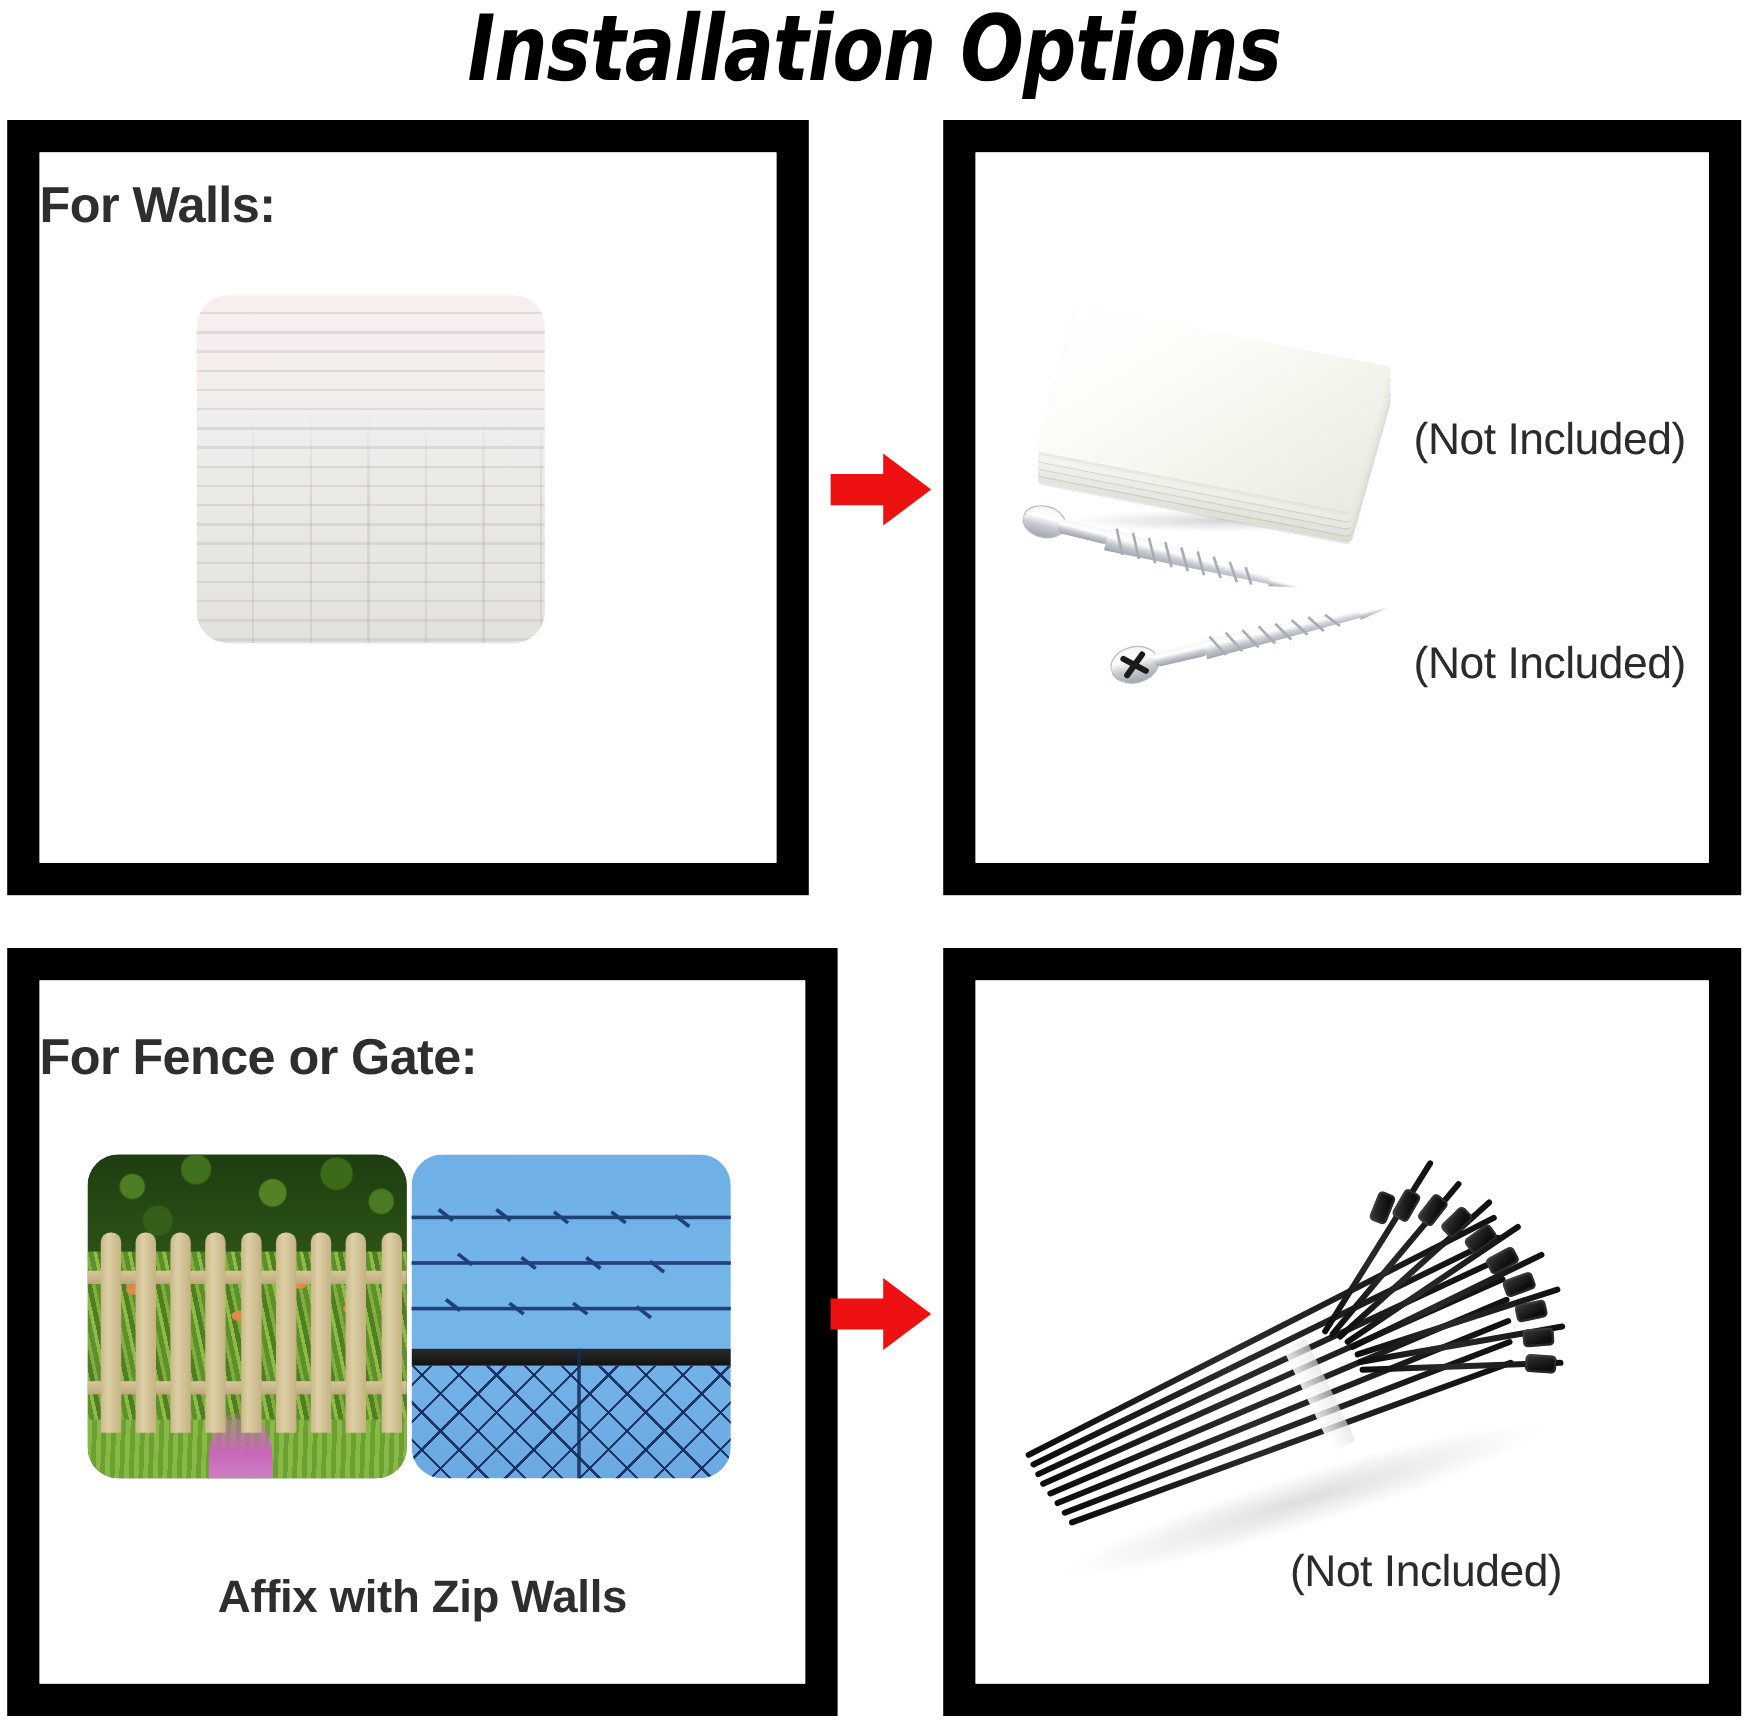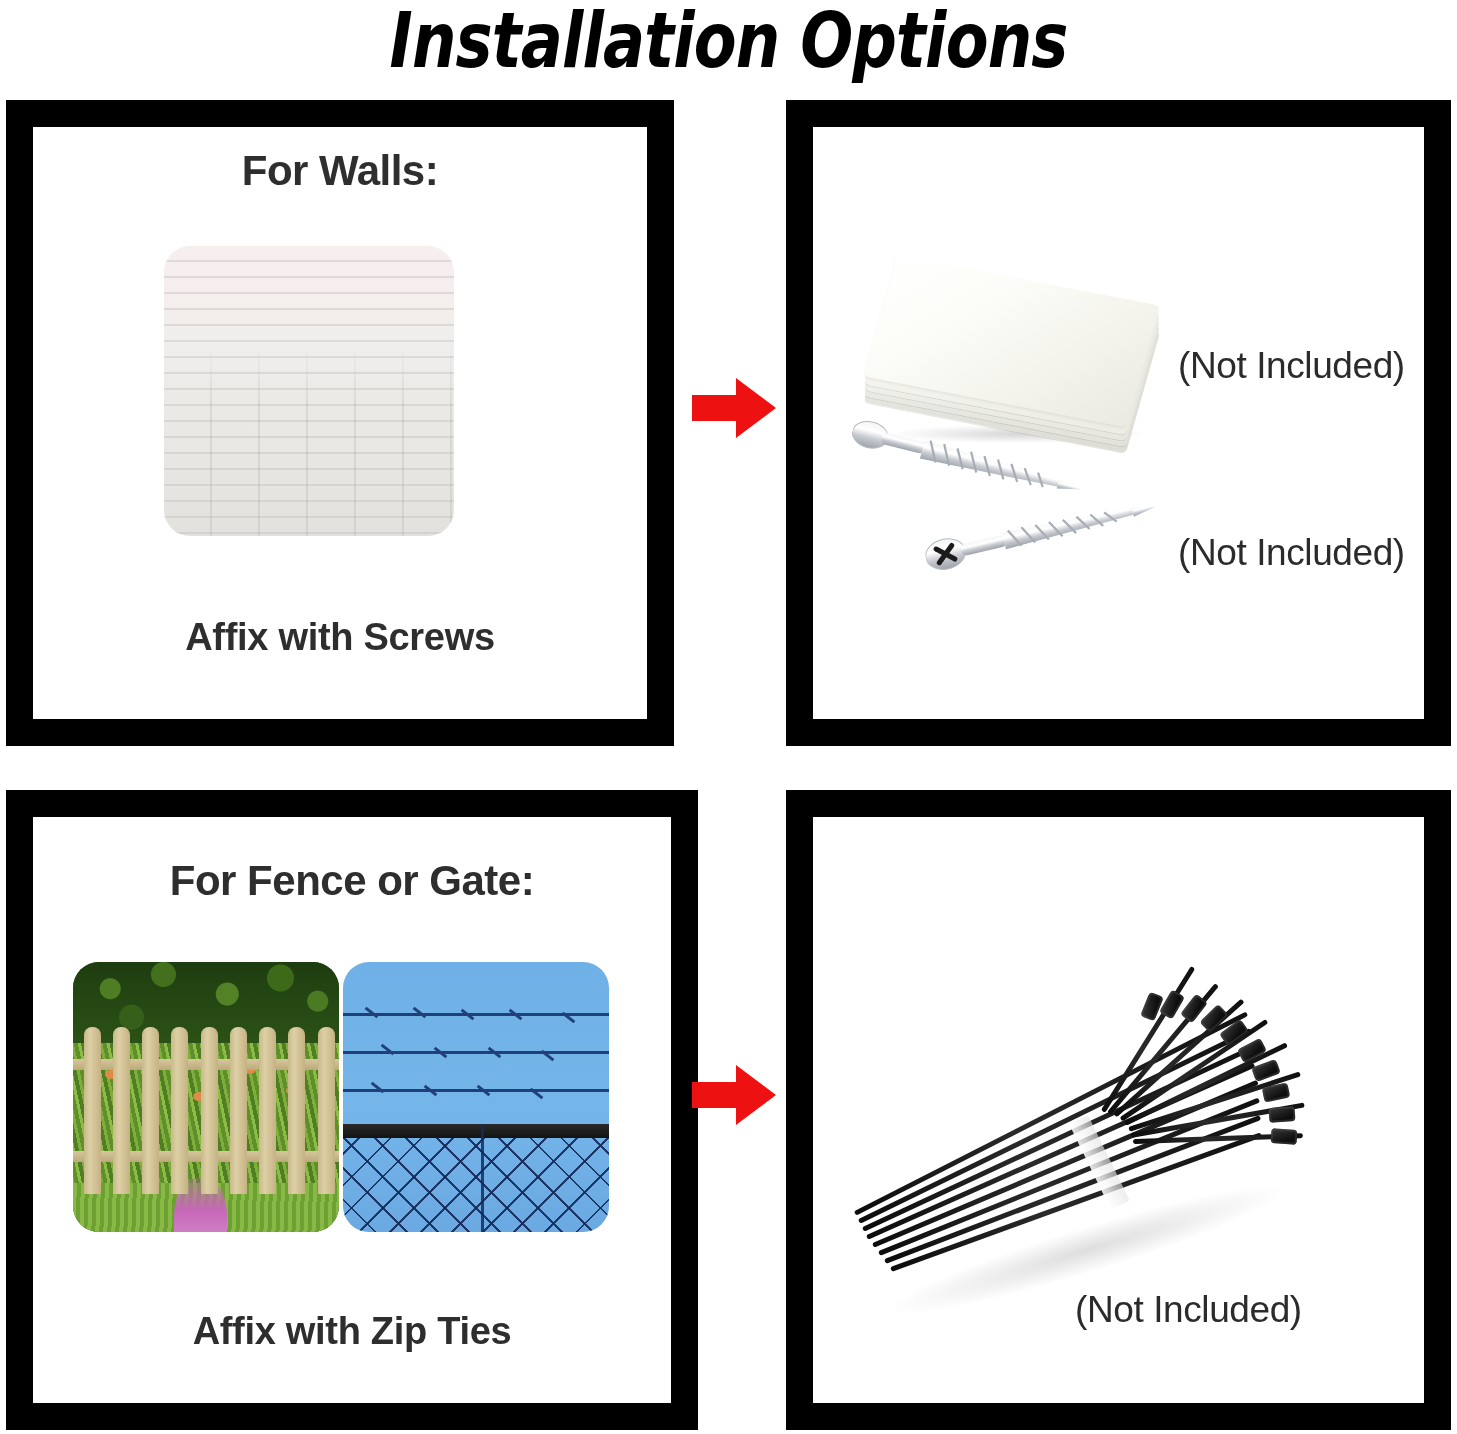--- a/index.html
+++ b/index.html
@@ -54,21 +54,21 @@
     height: 100%;
     background: #ffffff;
     overflow: hidden;
   }
 
   
   .panel-heading {
     position: absolute;
     left: 0;
     width: 100%;
-    text-align: center;
+    text-align: left;
     font-size: 42px;
     font-weight: bold;
     color: #2e2e2e;
     letter-spacing: -0.5px;
   }
   #heading-walls { top: 20px; }
   #heading-fence { top: 40px; }
 
   .panel-caption {
     position: absolute;
@@ -327,21 +327,20 @@
   <div class="page-title">Installation Options</div>
 
   <div class="panel" id="panel-walls">
     <div class="panel-inner">
 
       <div class="panel-heading" id="heading-walls">For Walls:</div>
 
       <div id="img-brick-wall"></div>
 
       <div class="panel-caption" id="caption-walls">
-        <div>Affix with Screws</div>
       </div>
 
     </div>
   </div>
 
   <svg class="arrow-red" id="arrow-walls" viewBox="0 0 84 62">
     <path d="M0,18 L44,18 L44,1 L84,31 L44,61 L44,44 L0,44 Z" fill="#ED1111"></path>
   </svg>
 
   <div class="panel" id="panel-wall-parts">
@@ -468,21 +467,21 @@
         <div class="cl-barb" style="left:30%;top:47%"></div>
         <div class="cl-barb" style="left:50%;top:47%"></div>
         <div class="cl-barb" style="left:70%;top:48%"></div>
 
         <div class="cl-rail"></div>
         <div class="cl-mesh"></div>
         <div class="cl-post"></div>
       </div>
 
       <div class="panel-caption" id="caption-fence">
-        <div>Affix with Zip Ties</div>
+        <div>Affix with Zip Walls</div>
       </div>
 
     </div>
   </div>
 
   <svg class="arrow-red" id="arrow-fence" viewBox="0 0 84 62">
     <path d="M0,18 L44,18 L44,1 L84,31 L44,61 L44,44 L0,44 Z" fill="#ED1111"></path>
   </svg>
 
   <div class="panel" id="panel-fence-parts">

